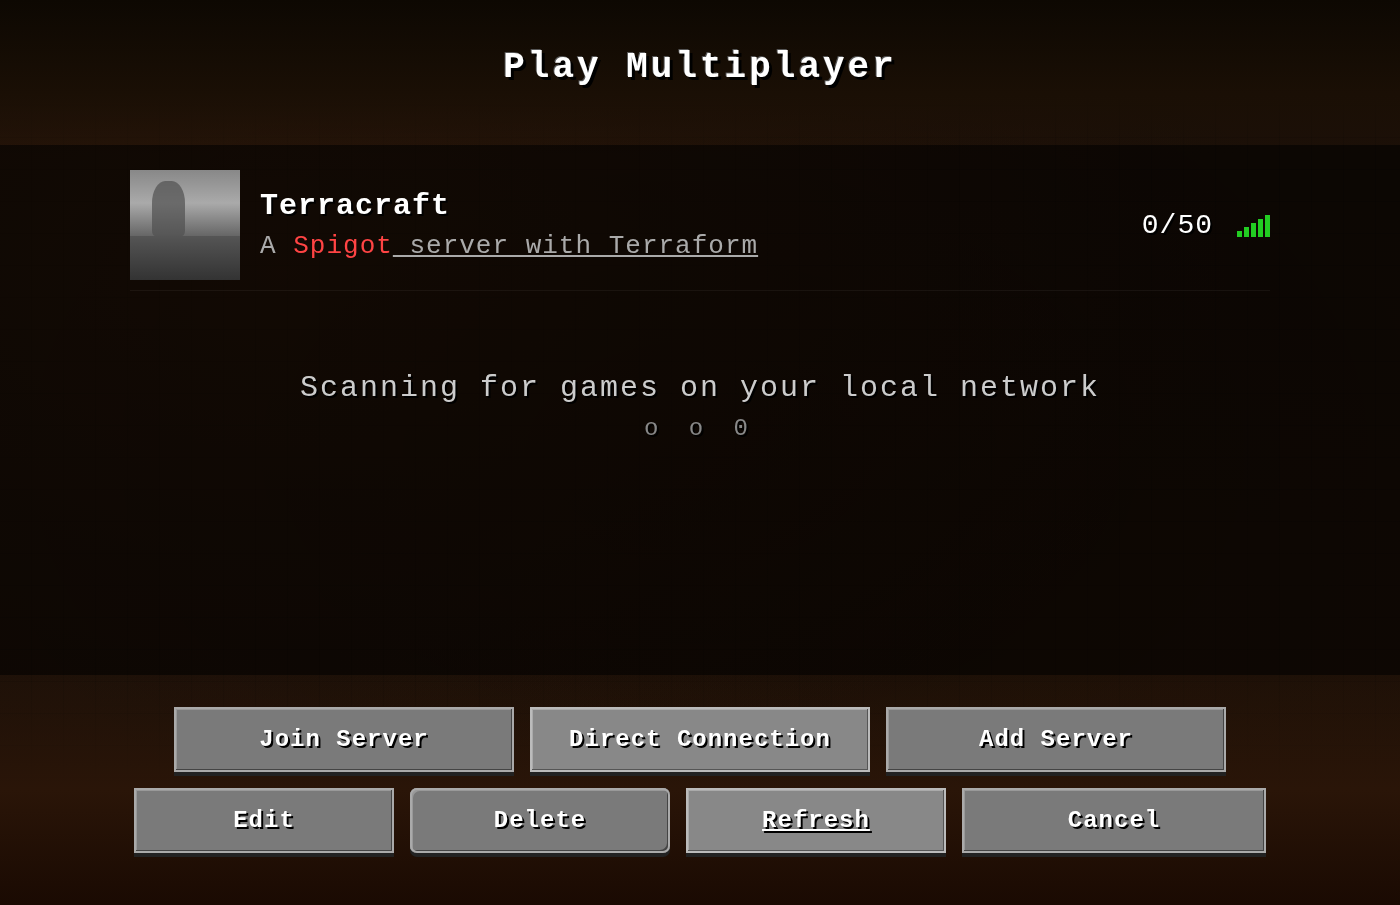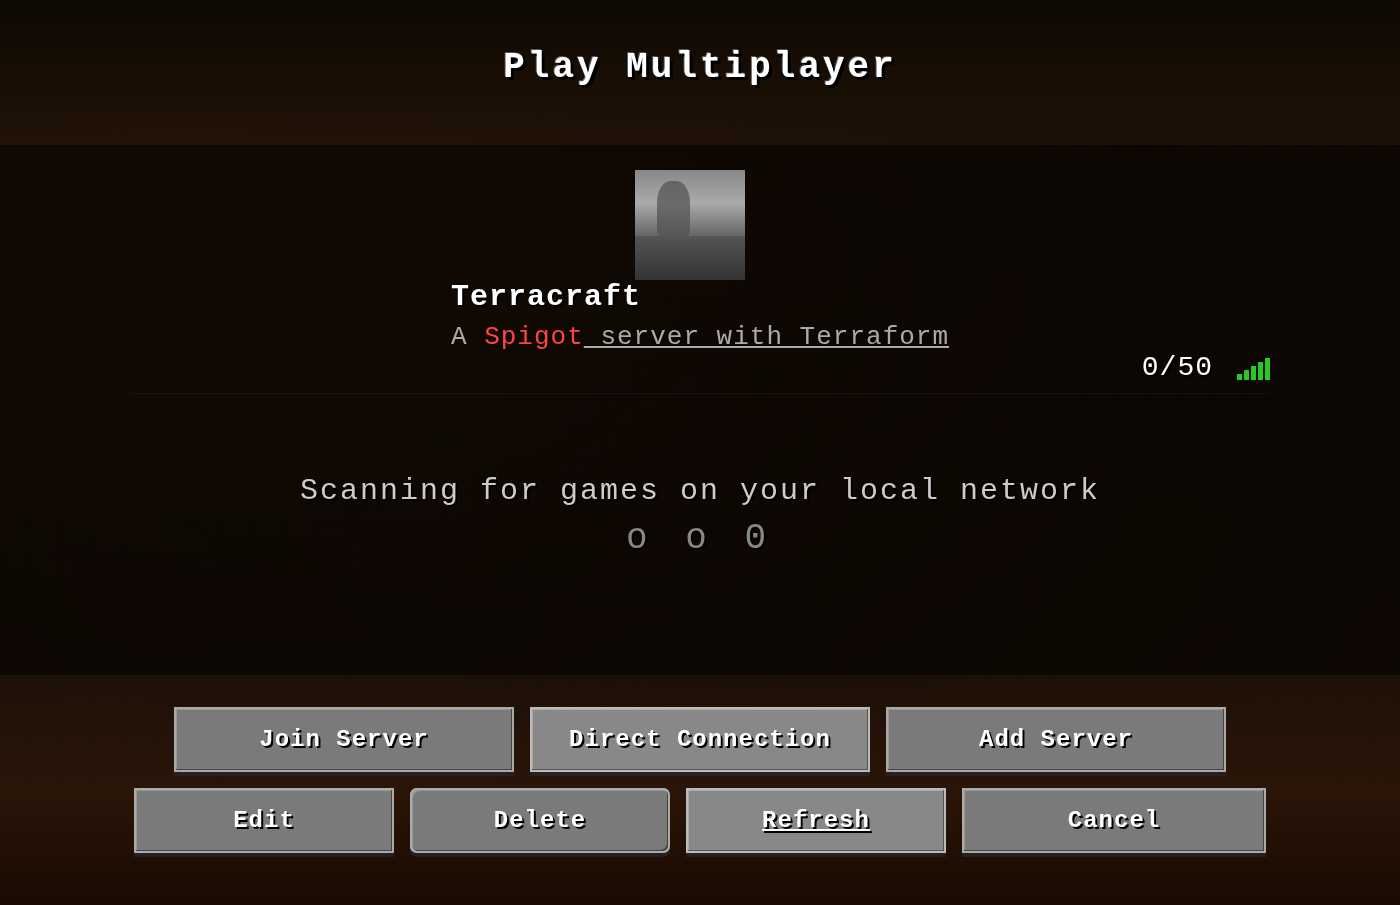--- a/index.html
+++ b/index.html
@@ -79,21 +79,20 @@
       padding: 15px 130px;
       background: rgba(0,0,0,0.55);
     }
 
     
     .server-entry {
       display: flex;
       align-items: center;
       padding: 10px 0;
       border-bottom: 1px solid rgba(255,255,255,0.05);
-      flex-direction: column;
     }
 
     .server-icon {
       width: 110px;
       height: 110px;
       background: #222;
       margin-right: 20px;
       flex-shrink: 0;
       position: relative;
       overflow: hidden;
@@ -199,21 +198,21 @@
 
     .scanning-text {
       font-size: 30px;
       color: #cccccc;
       letter-spacing: 2px;
       text-shadow: 2px 2px 0 #000;
       text-align: center;
     }
 
     .scanning-dots {
-      font-size: 36px;
+      font-size: 24px;
       color: #888888;
       letter-spacing: 8px;
       margin-top: 10px;
       text-shadow: 2px 2px 0 #000;
     }
 
     
     .bottom-panel {
       position: absolute;
       bottom: 0;

